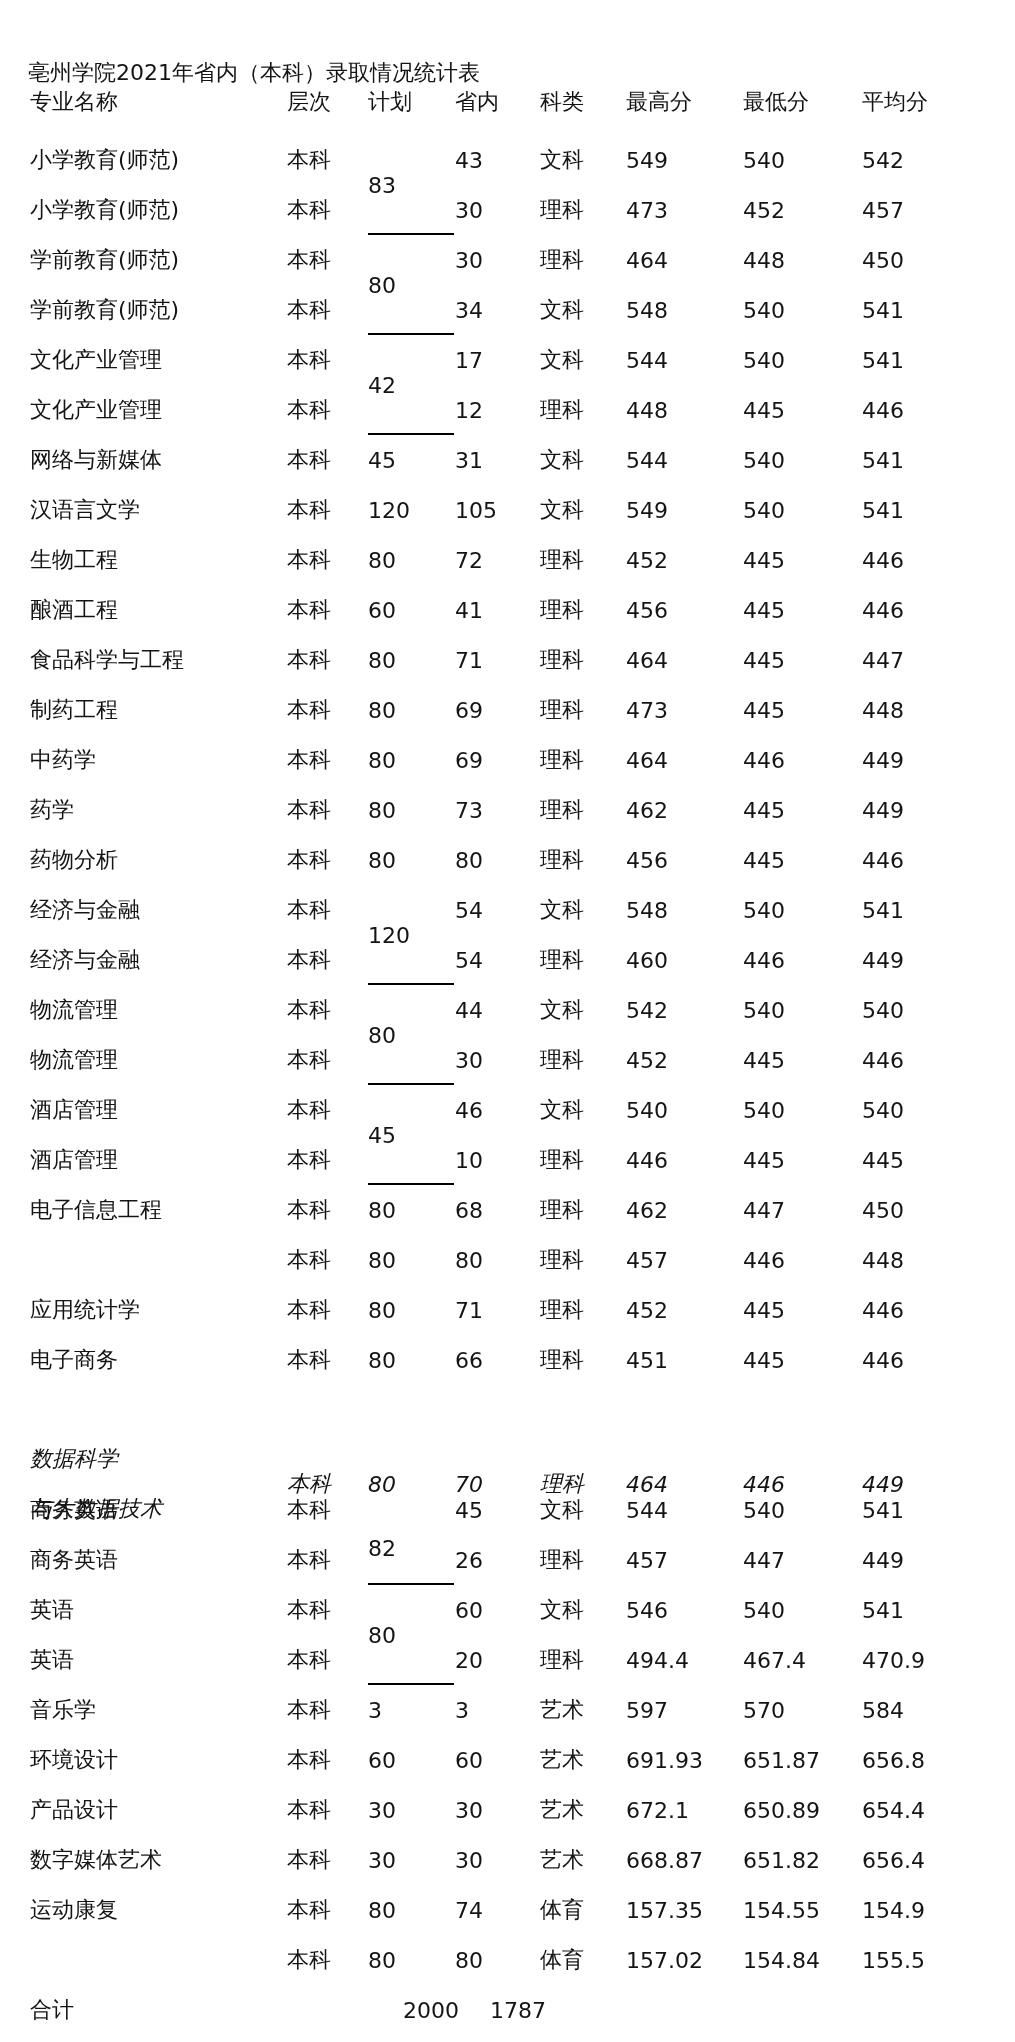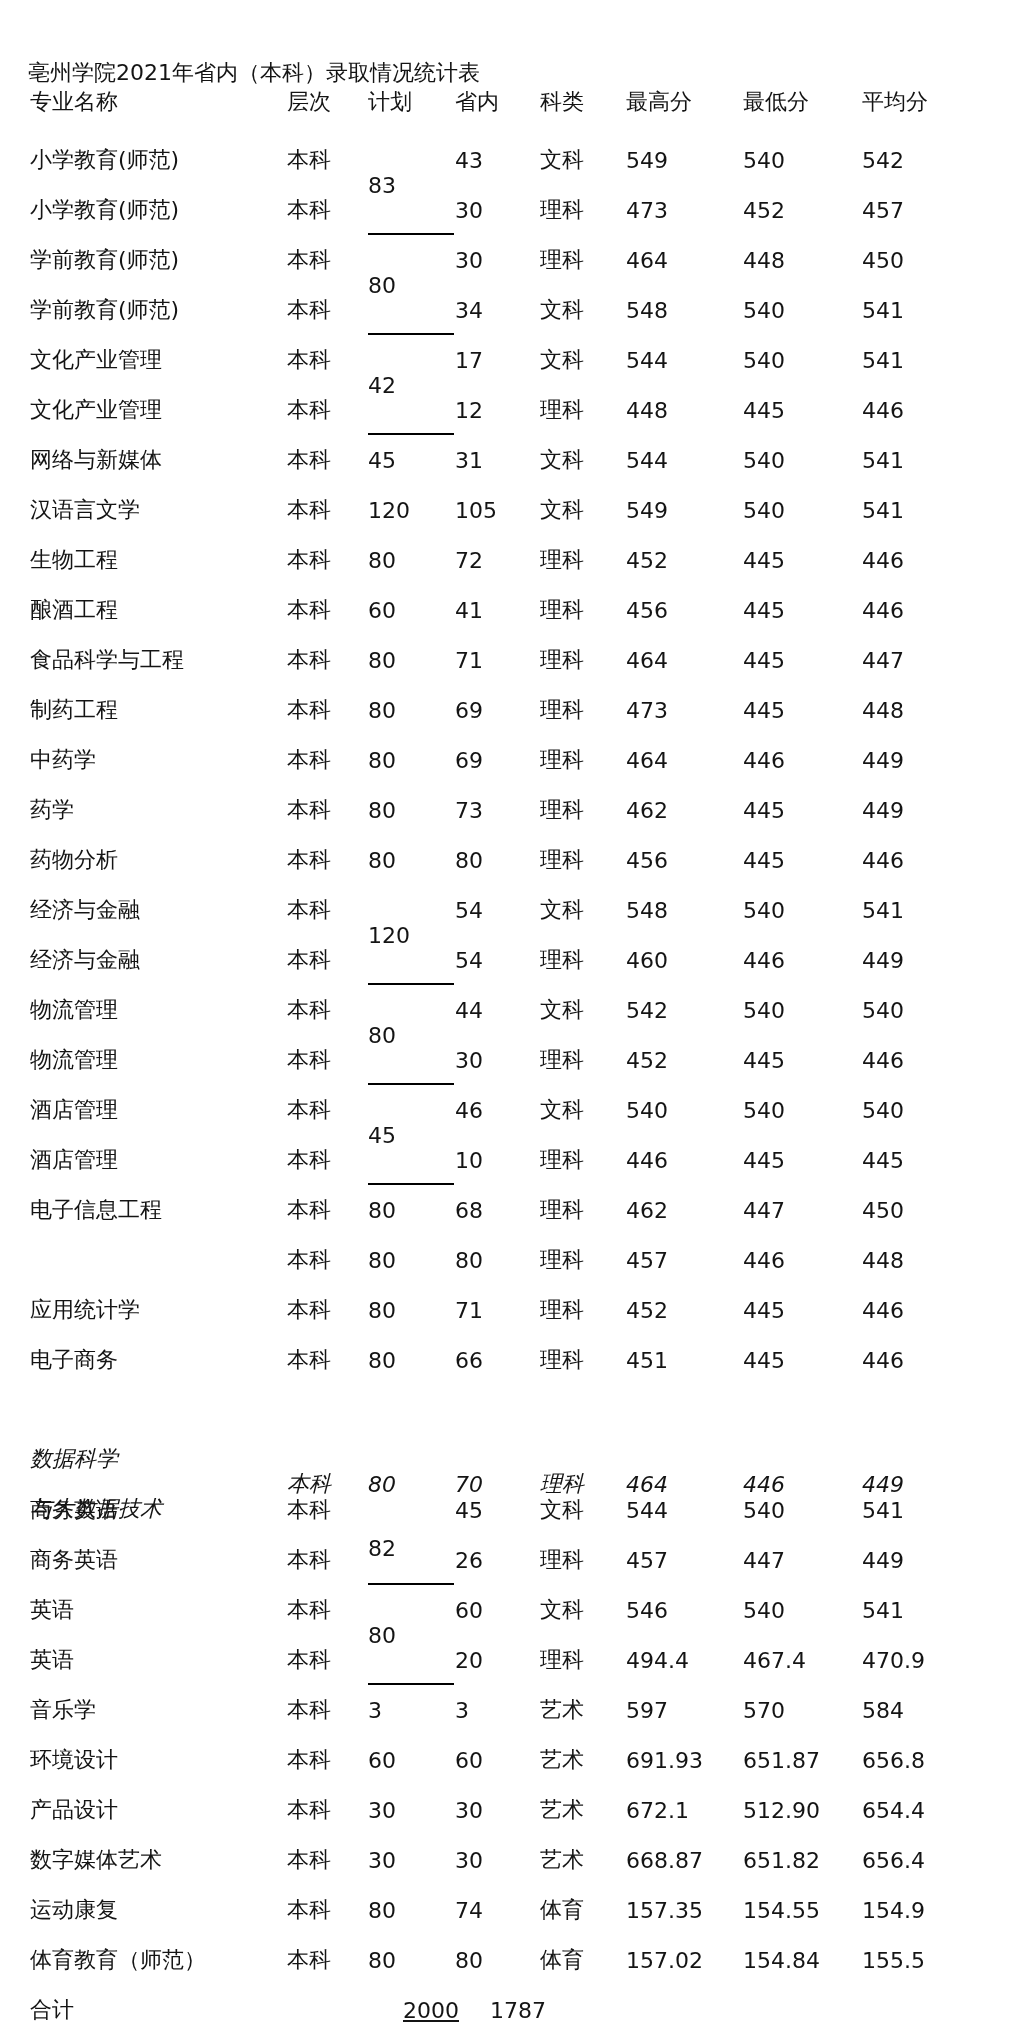--- a/index.html
+++ b/index.html
@@ -28,21 +28,21 @@
   .c-avg { left: 862px; }
   .name-2line { flex-direction: column; align-items: flex-start; justify-content: center; line-height: 50px; }
   .plan-merged {
     position: absolute; left: 368px; width: 86px;
     display: flex; align-items: center;
     font-size: 22px;
   }
   .plan-rule {
     position: absolute; left: 368px; width: 86px; height: 2px; background: #000;
   }
-  .total-plan { position: absolute; left: 403px; font-size: 22px; text-decoration: underline; }
+  .total-plan { position: absolute; left: 403px; font-size: 22px; }
   .total-prov { position: absolute; left: 490px; font-size: 22px; }
 </style>
 </head>
 <body>
 
 <div class="title">亳州学院2021年省内（本科）录取情况统计表</div>
 
 <div id="table">
   <div class="row" id="header-row" style="top:77px;">
     <div class="cell c-name">专业名称</div>
@@ -377,21 +377,21 @@
         <div class="cell c-min">651.87</div>
         <div class="cell c-avg">656.8</div>
       </div>
       <div class="row" style="top: 1785px; height: 50px;">
         <div class="cell c-name">产品设计</div>
         <div class="cell c-level">本科</div>
         <div class="cell c-plan">30</div>
         <div class="cell c-prov">30</div>
         <div class="cell c-type">艺术</div>
         <div class="cell c-max">672.1</div>
-        <div class="cell c-min">512.90</div>
+        <div class="cell c-min">650.89</div>
         <div class="cell c-avg">654.4</div>
       </div>
       <div class="row" style="top: 1835px; height: 50px;">
         <div class="cell c-name">数字媒体艺术</div>
         <div class="cell c-level">本科</div>
         <div class="cell c-plan">30</div>
         <div class="cell c-prov">30</div>
         <div class="cell c-type">艺术</div>
         <div class="cell c-max">668.87</div>
         <div class="cell c-min">651.82</div>
@@ -401,21 +401,20 @@
         <div class="cell c-name">运动康复</div>
         <div class="cell c-level">本科</div>
         <div class="cell c-plan">80</div>
         <div class="cell c-prov">74</div>
         <div class="cell c-type">体育</div>
         <div class="cell c-max">157.35</div>
         <div class="cell c-min">154.55</div>
         <div class="cell c-avg">154.9</div>
       </div>
       <div class="row" style="top: 1935px; height: 50px;">
-        <div class="cell c-name">体育教育（师范）</div>
         <div class="cell c-level">本科</div>
         <div class="cell c-plan">80</div>
         <div class="cell c-prov">80</div>
         <div class="cell c-type">体育</div>
         <div class="cell c-max">157.02</div>
         <div class="cell c-min">154.84</div>
         <div class="cell c-avg">155.5</div>
       </div>
       <div class="plan-merged" style="top: 135px; height: 100px; text-align: center;">83</div>
       <div class="plan-rule" style="top: 233px;"></div>

